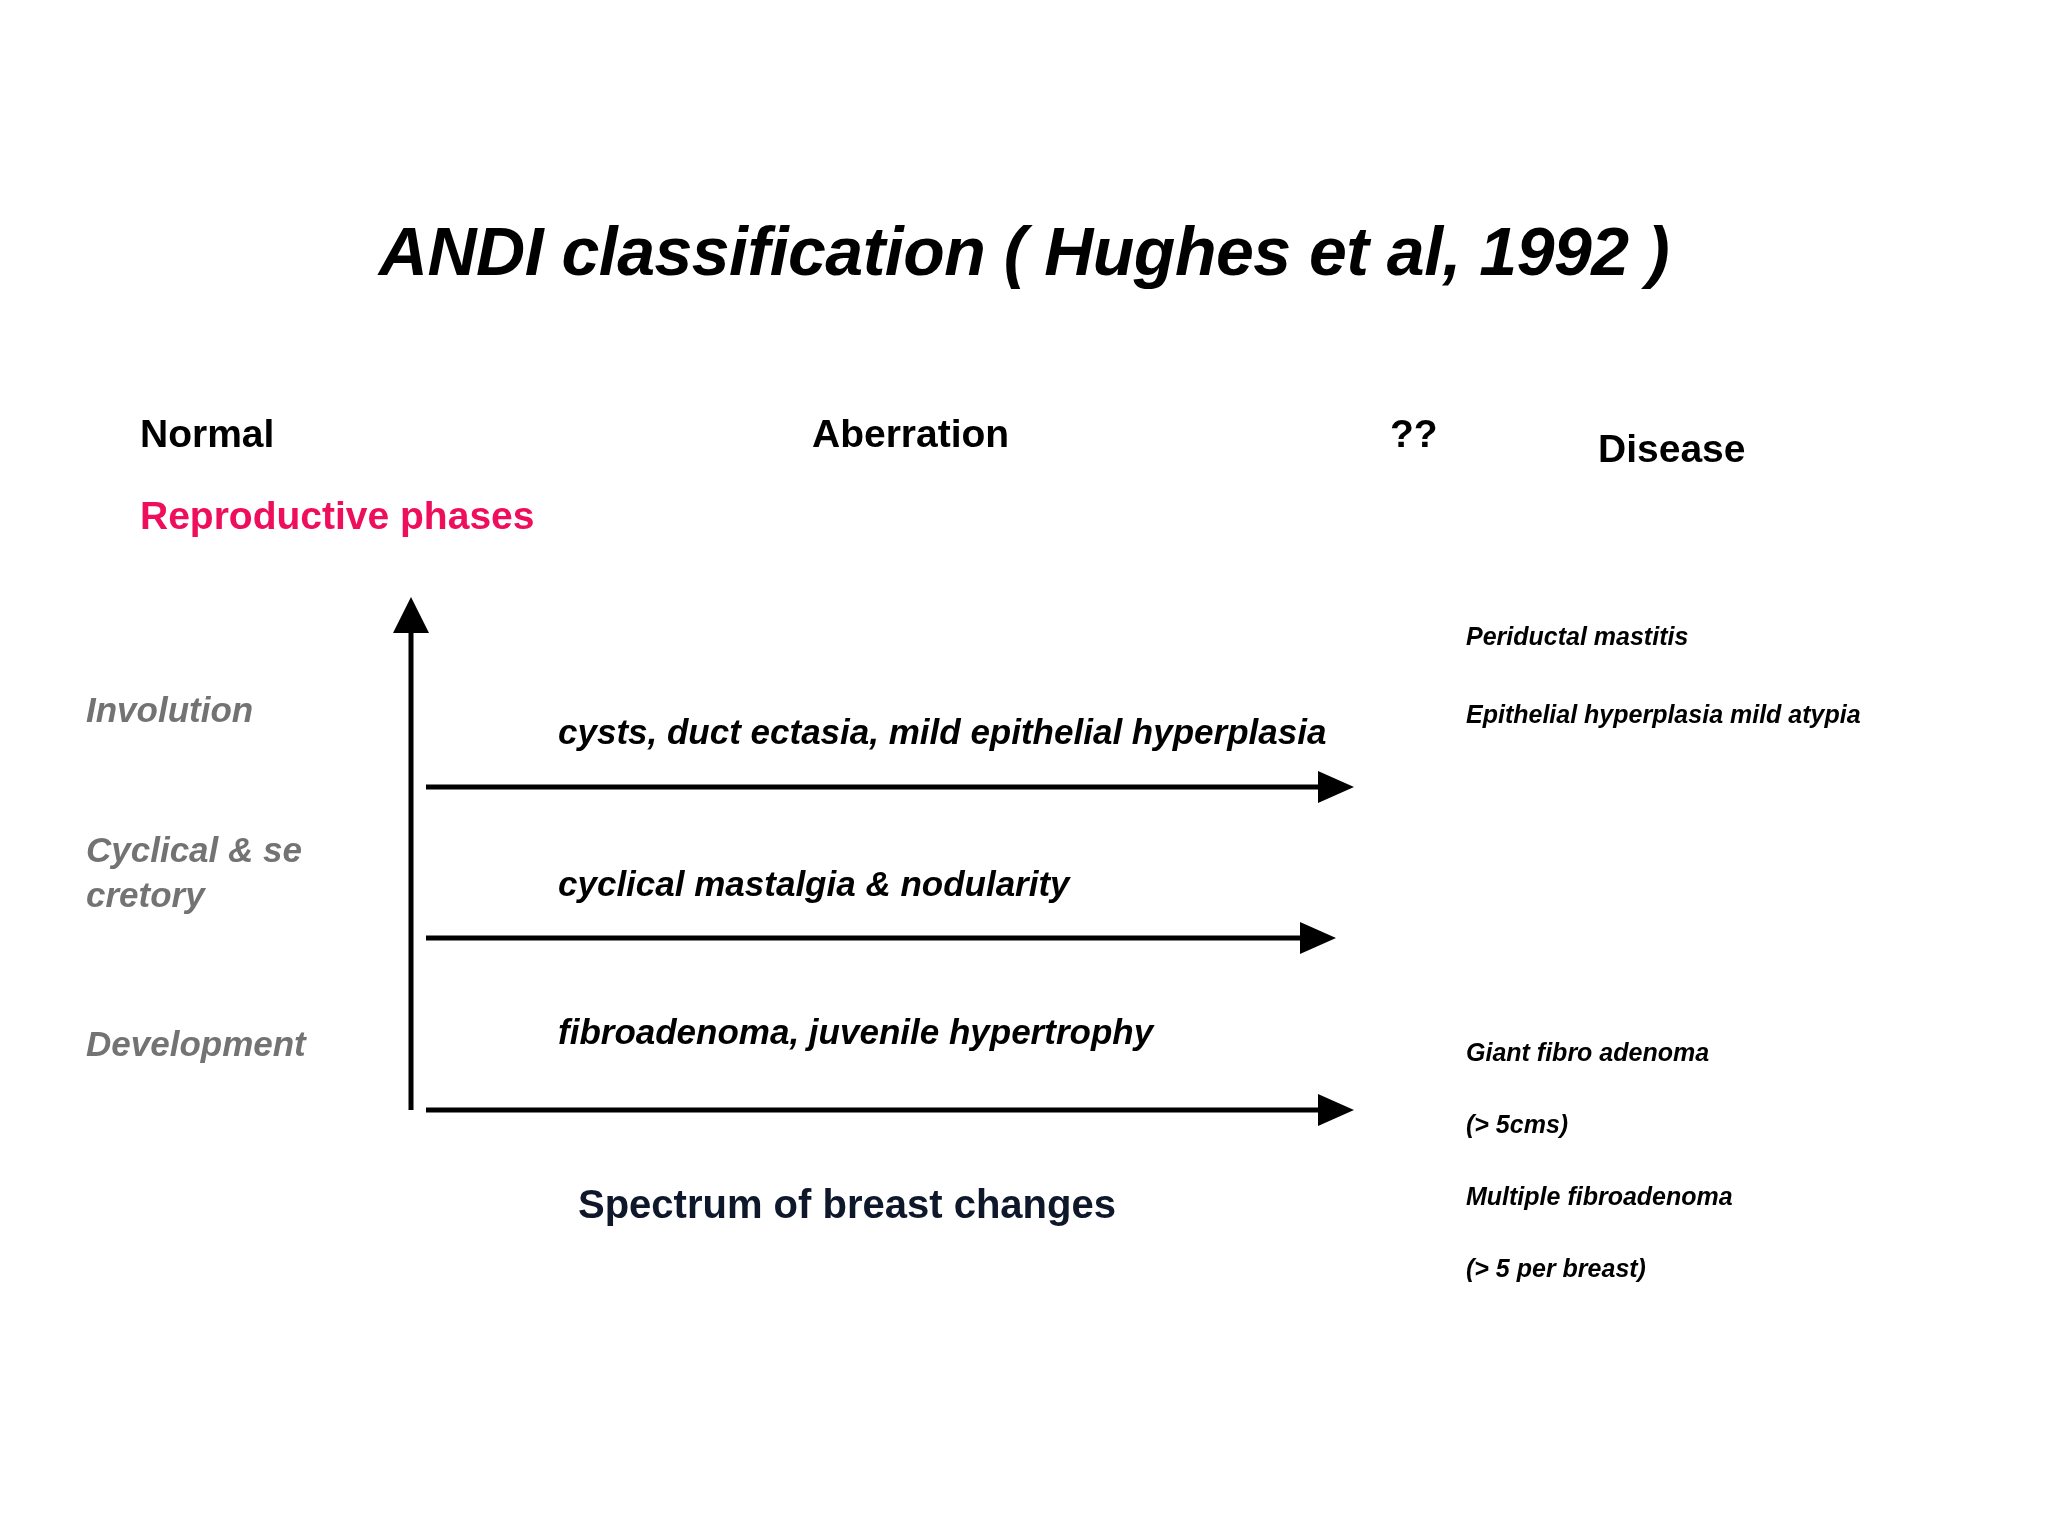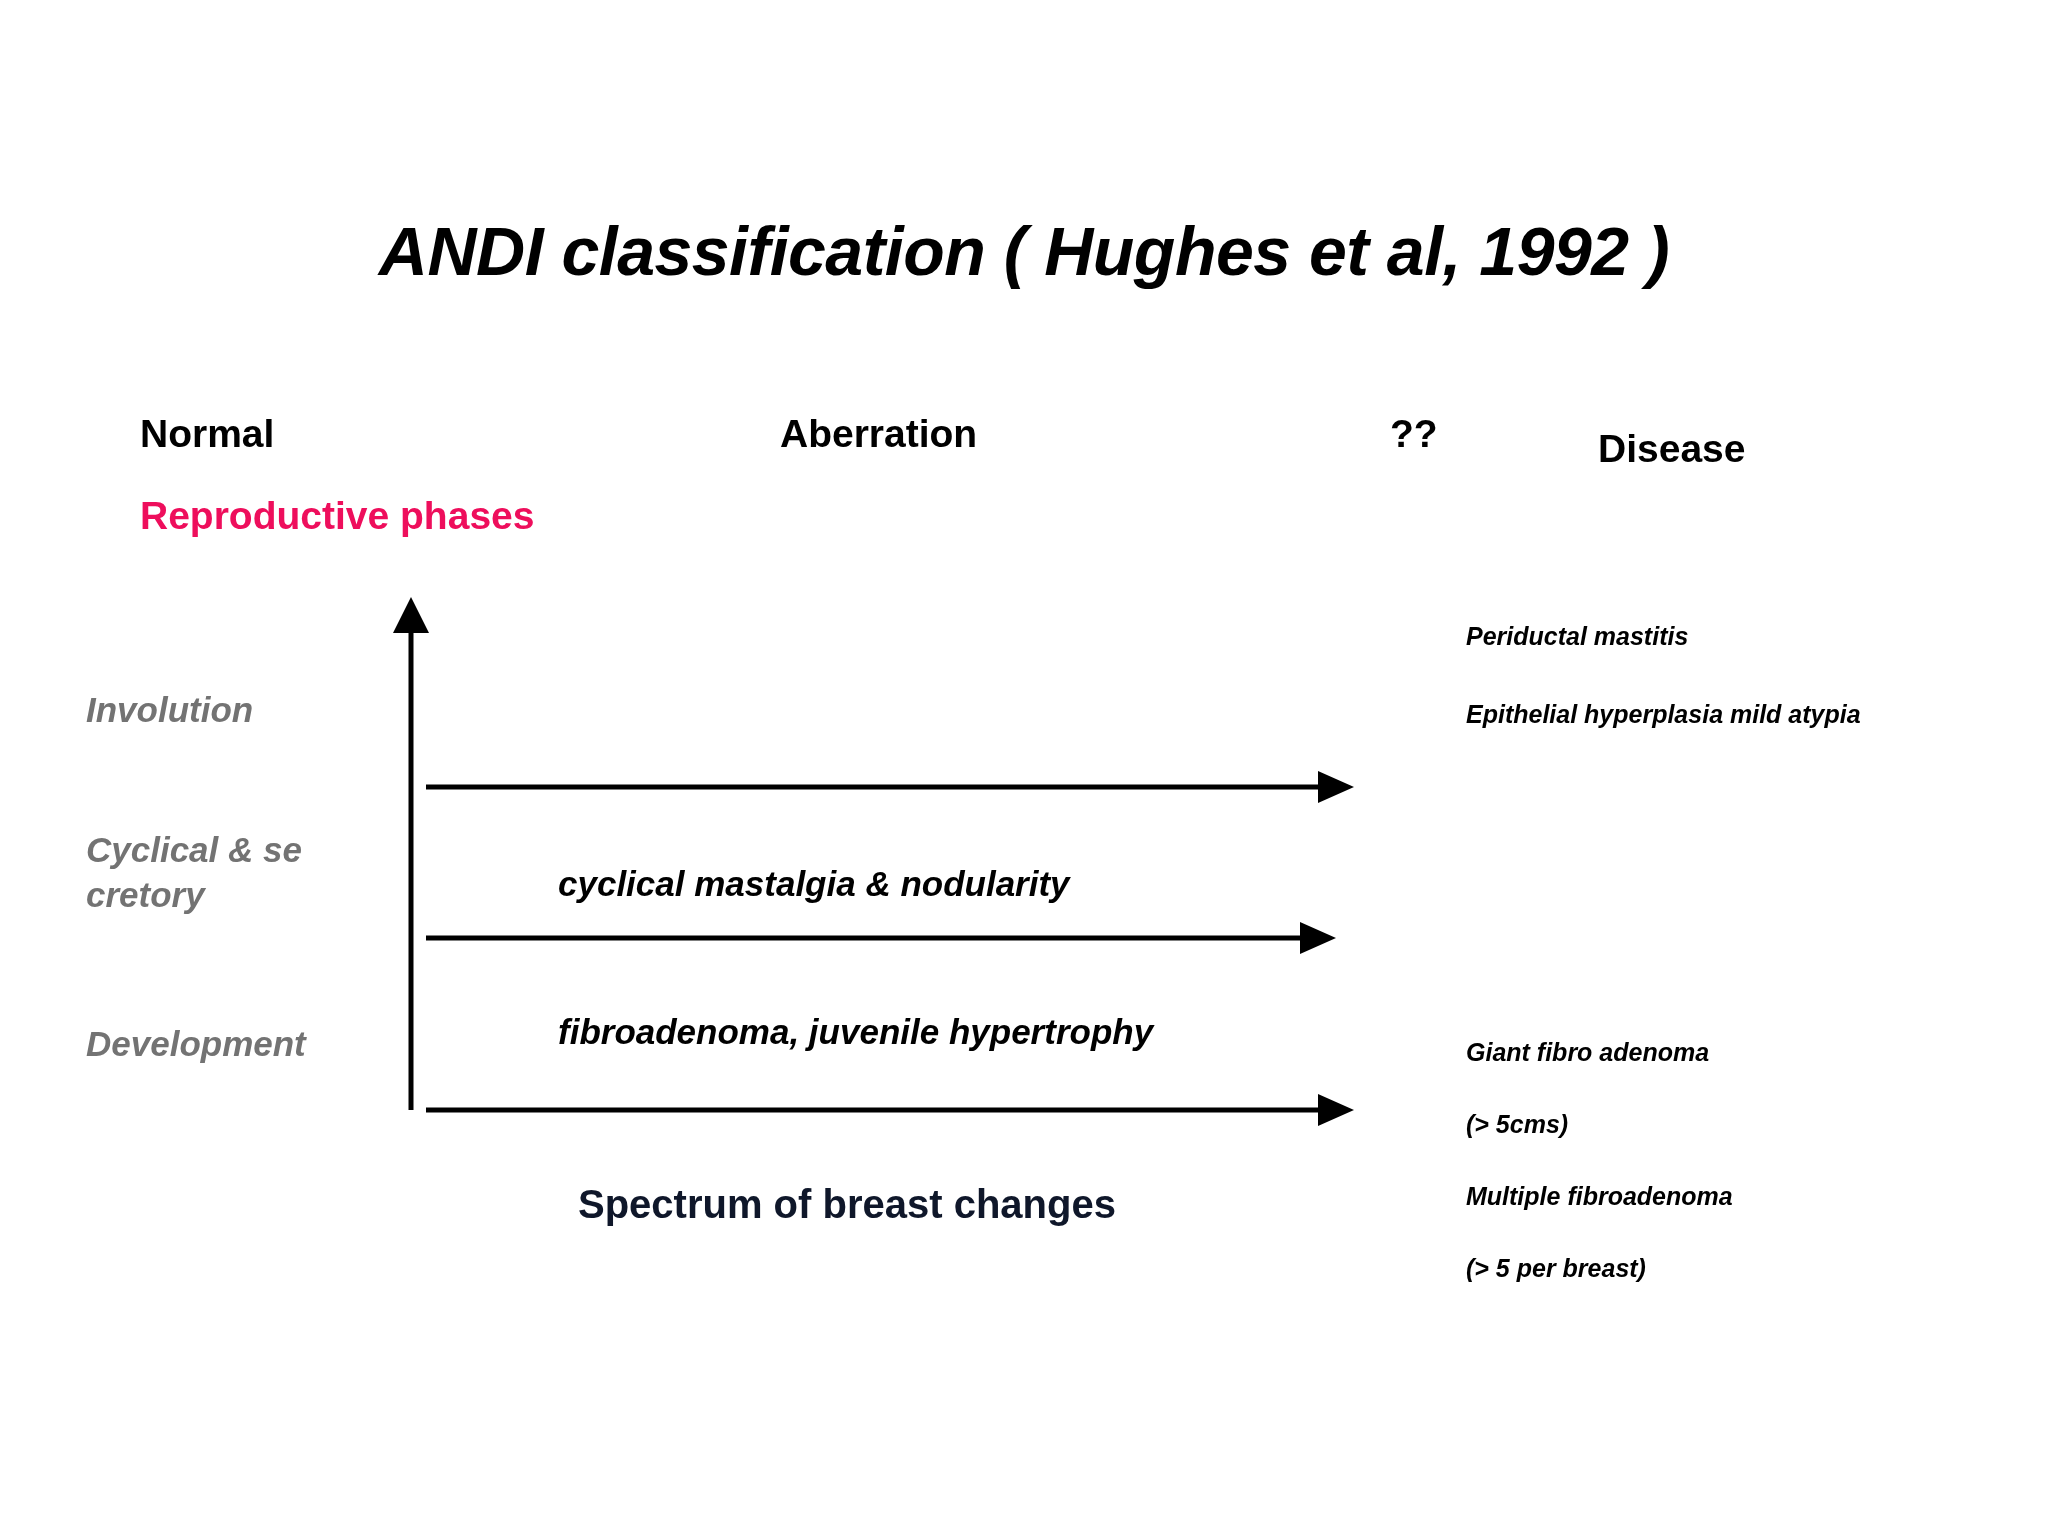--- a/index.html
+++ b/index.html
@@ -41,21 +41,21 @@
   
   .col-head {
     position: absolute;
     font-size: 39px;
     font-weight: bold;
     font-style: normal;
     color: #000;
     white-space: nowrap;
   }
   .head-normal    { left: 140px;  top: 412px; }
-  .head-aberr     { left: 780px;  top: 412px; text-align: center; }
+  .head-aberr     { left: 812px;  top: 412px; text-align: center; }
   .head-qq        { left: 1390px; top: 412px; }
   .head-disease   { left: 1598px; top: 412px; margin-top: 15px; }
 
   
   .pink {
     position: absolute;
     font-size: 39px;
     font-weight: bold;
     white-space: nowrap;
   }
@@ -130,20 +130,21 @@
 
   <div class="normal-item n-involution">Involution</div>
 
   <div class="normal-item n-cyclical">
     <div>Cyclical &amp; se</div>
     <div>cretory</div>
   </div>
 
   <div class="normal-item n-developmnt">Development</div>
 
+  <div class="aberr-item a-row1">cysts, duct ectasia, mild epithelial hyperplasia</div>
   <div class="aberr-item a-row2">cyclical mastalgia &amp; nodularity</div>
   <div class="aberr-item a-row3">fibroadenoma, juvenile hypertrophy</div>
 
   <div class="dis-item d-periductal">Periductal mastitis</div>
   <div class="dis-item d-epithelial">Epithelial hyperplasia mild atypia</div>
   <div class="dis-item d-giant">Giant fibro adenoma</div>
   <div class="dis-item d-5cms">(&gt; 5cms)</div>
   <div class="dis-item d-multiple">Multiple fibroadenoma</div>
   <div class="dis-item d-5per">(&gt; 5 per breast)</div>
 

